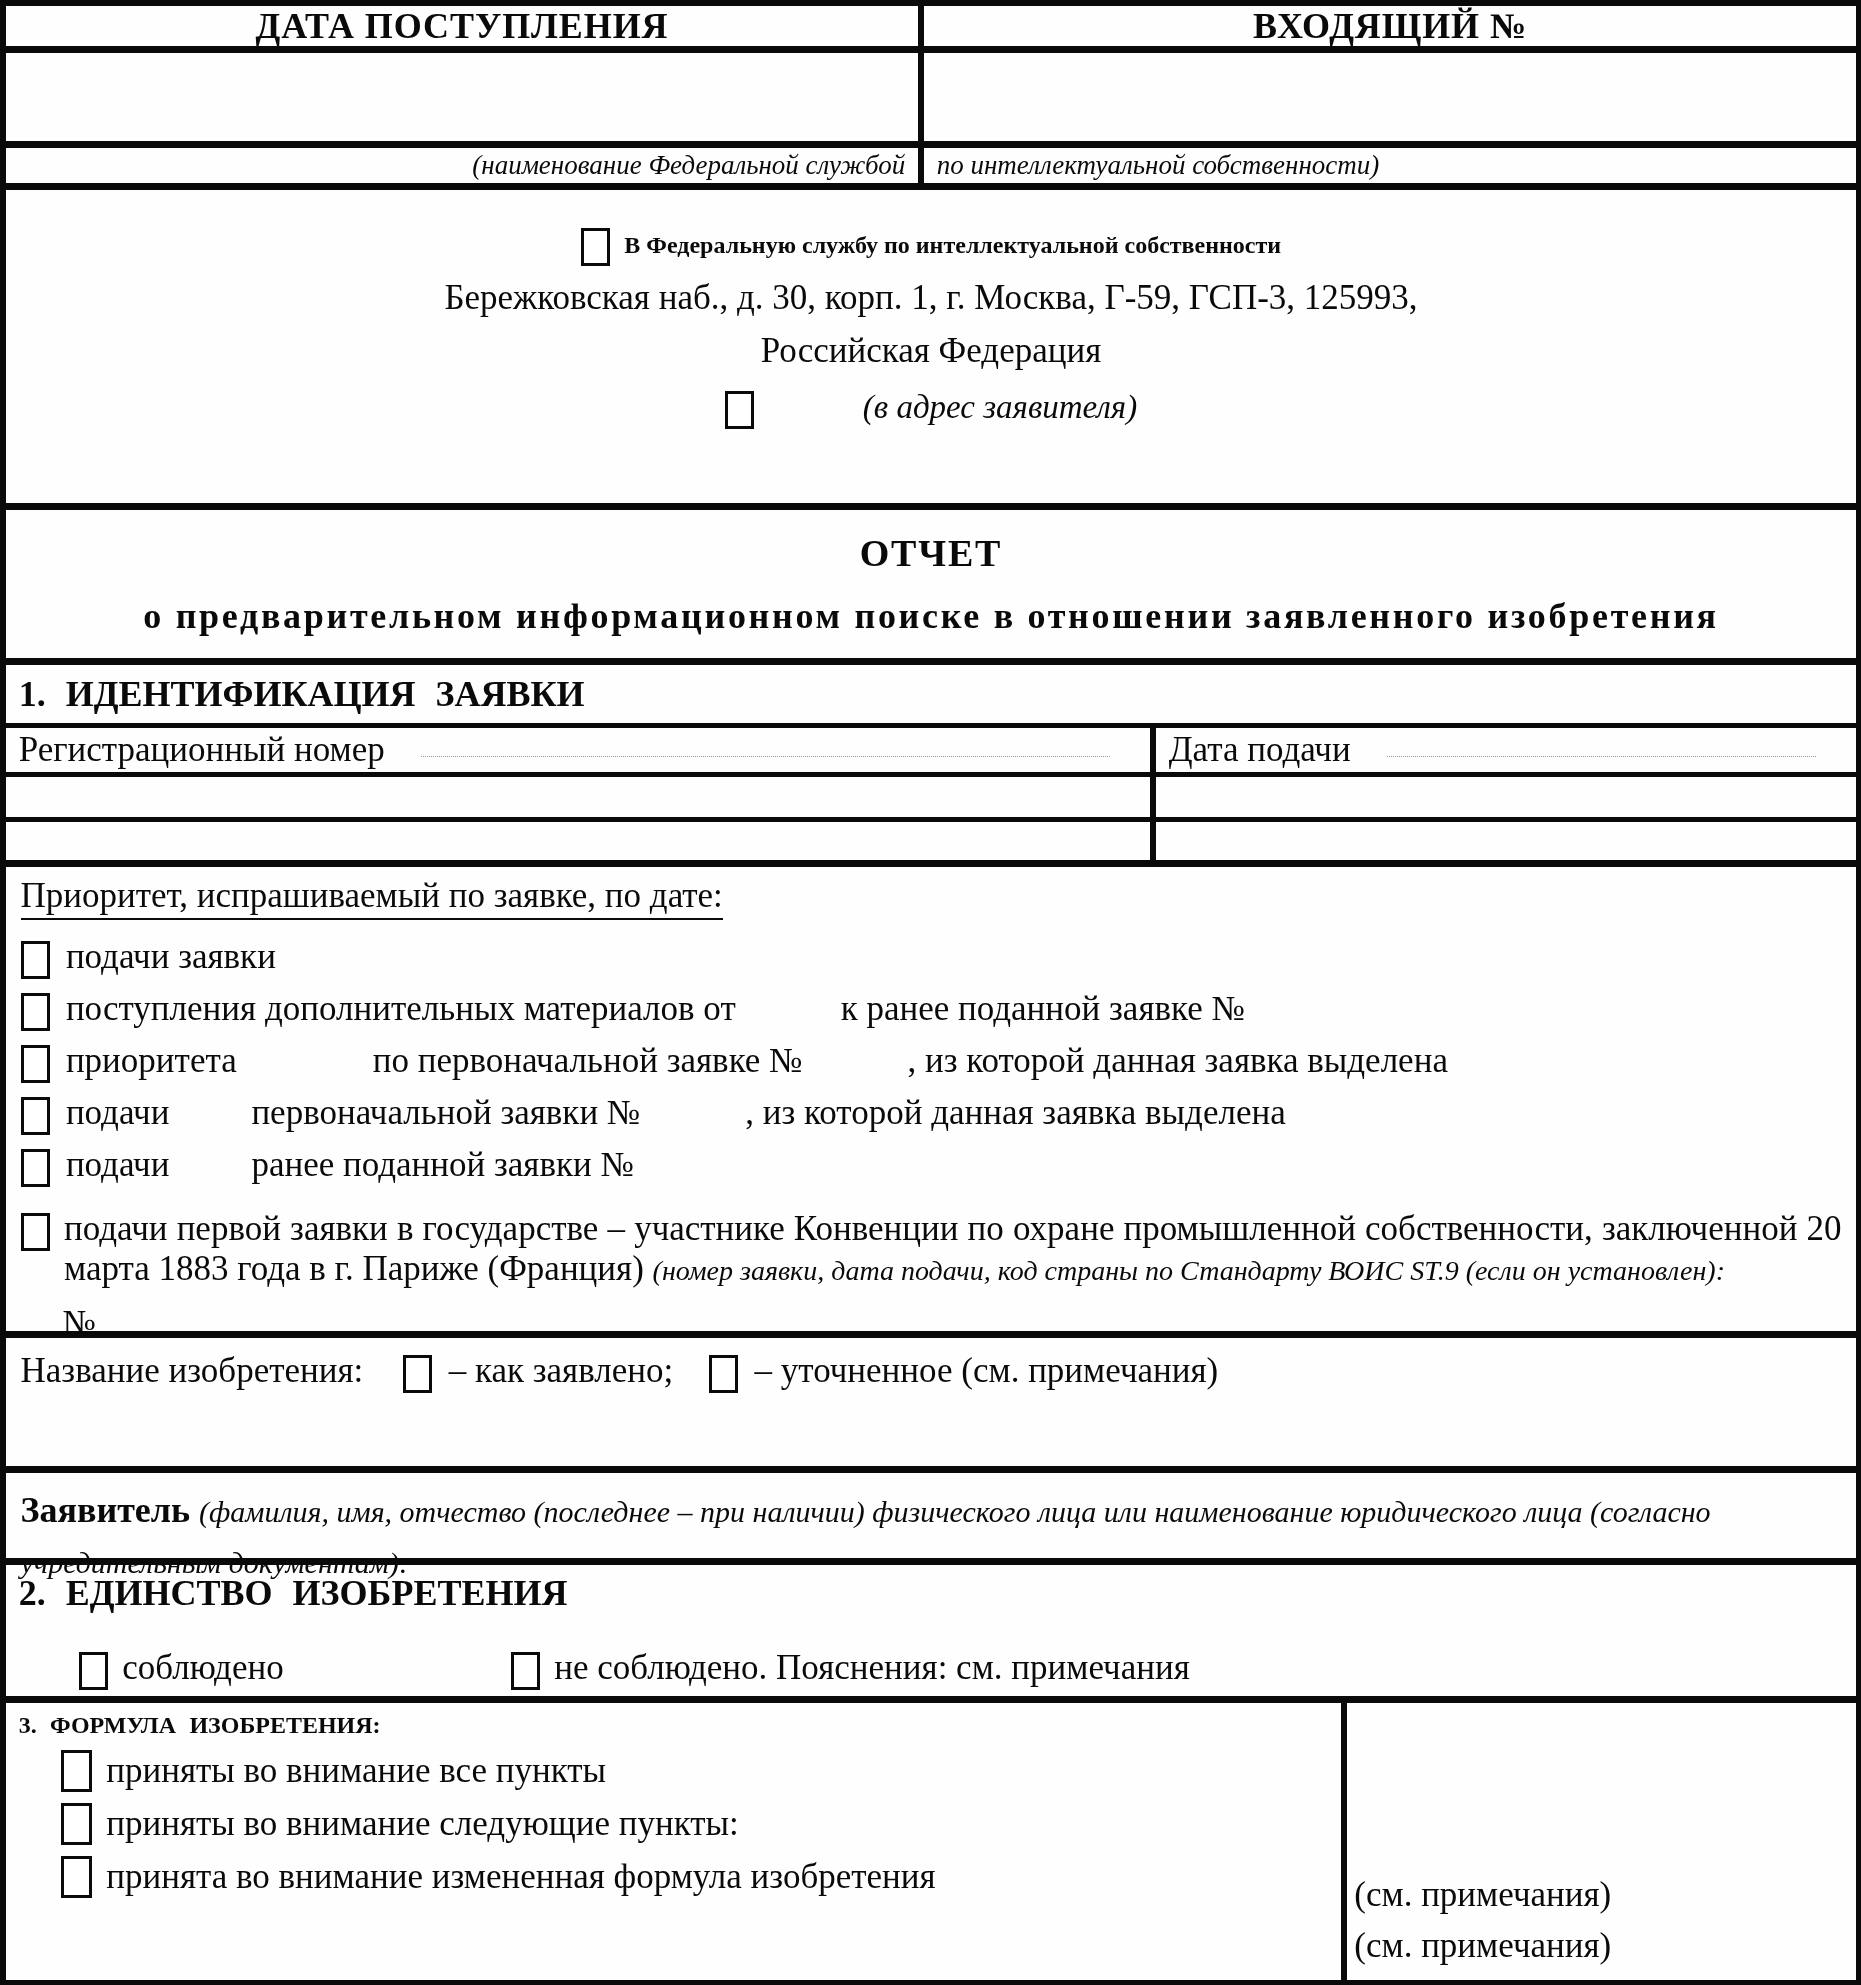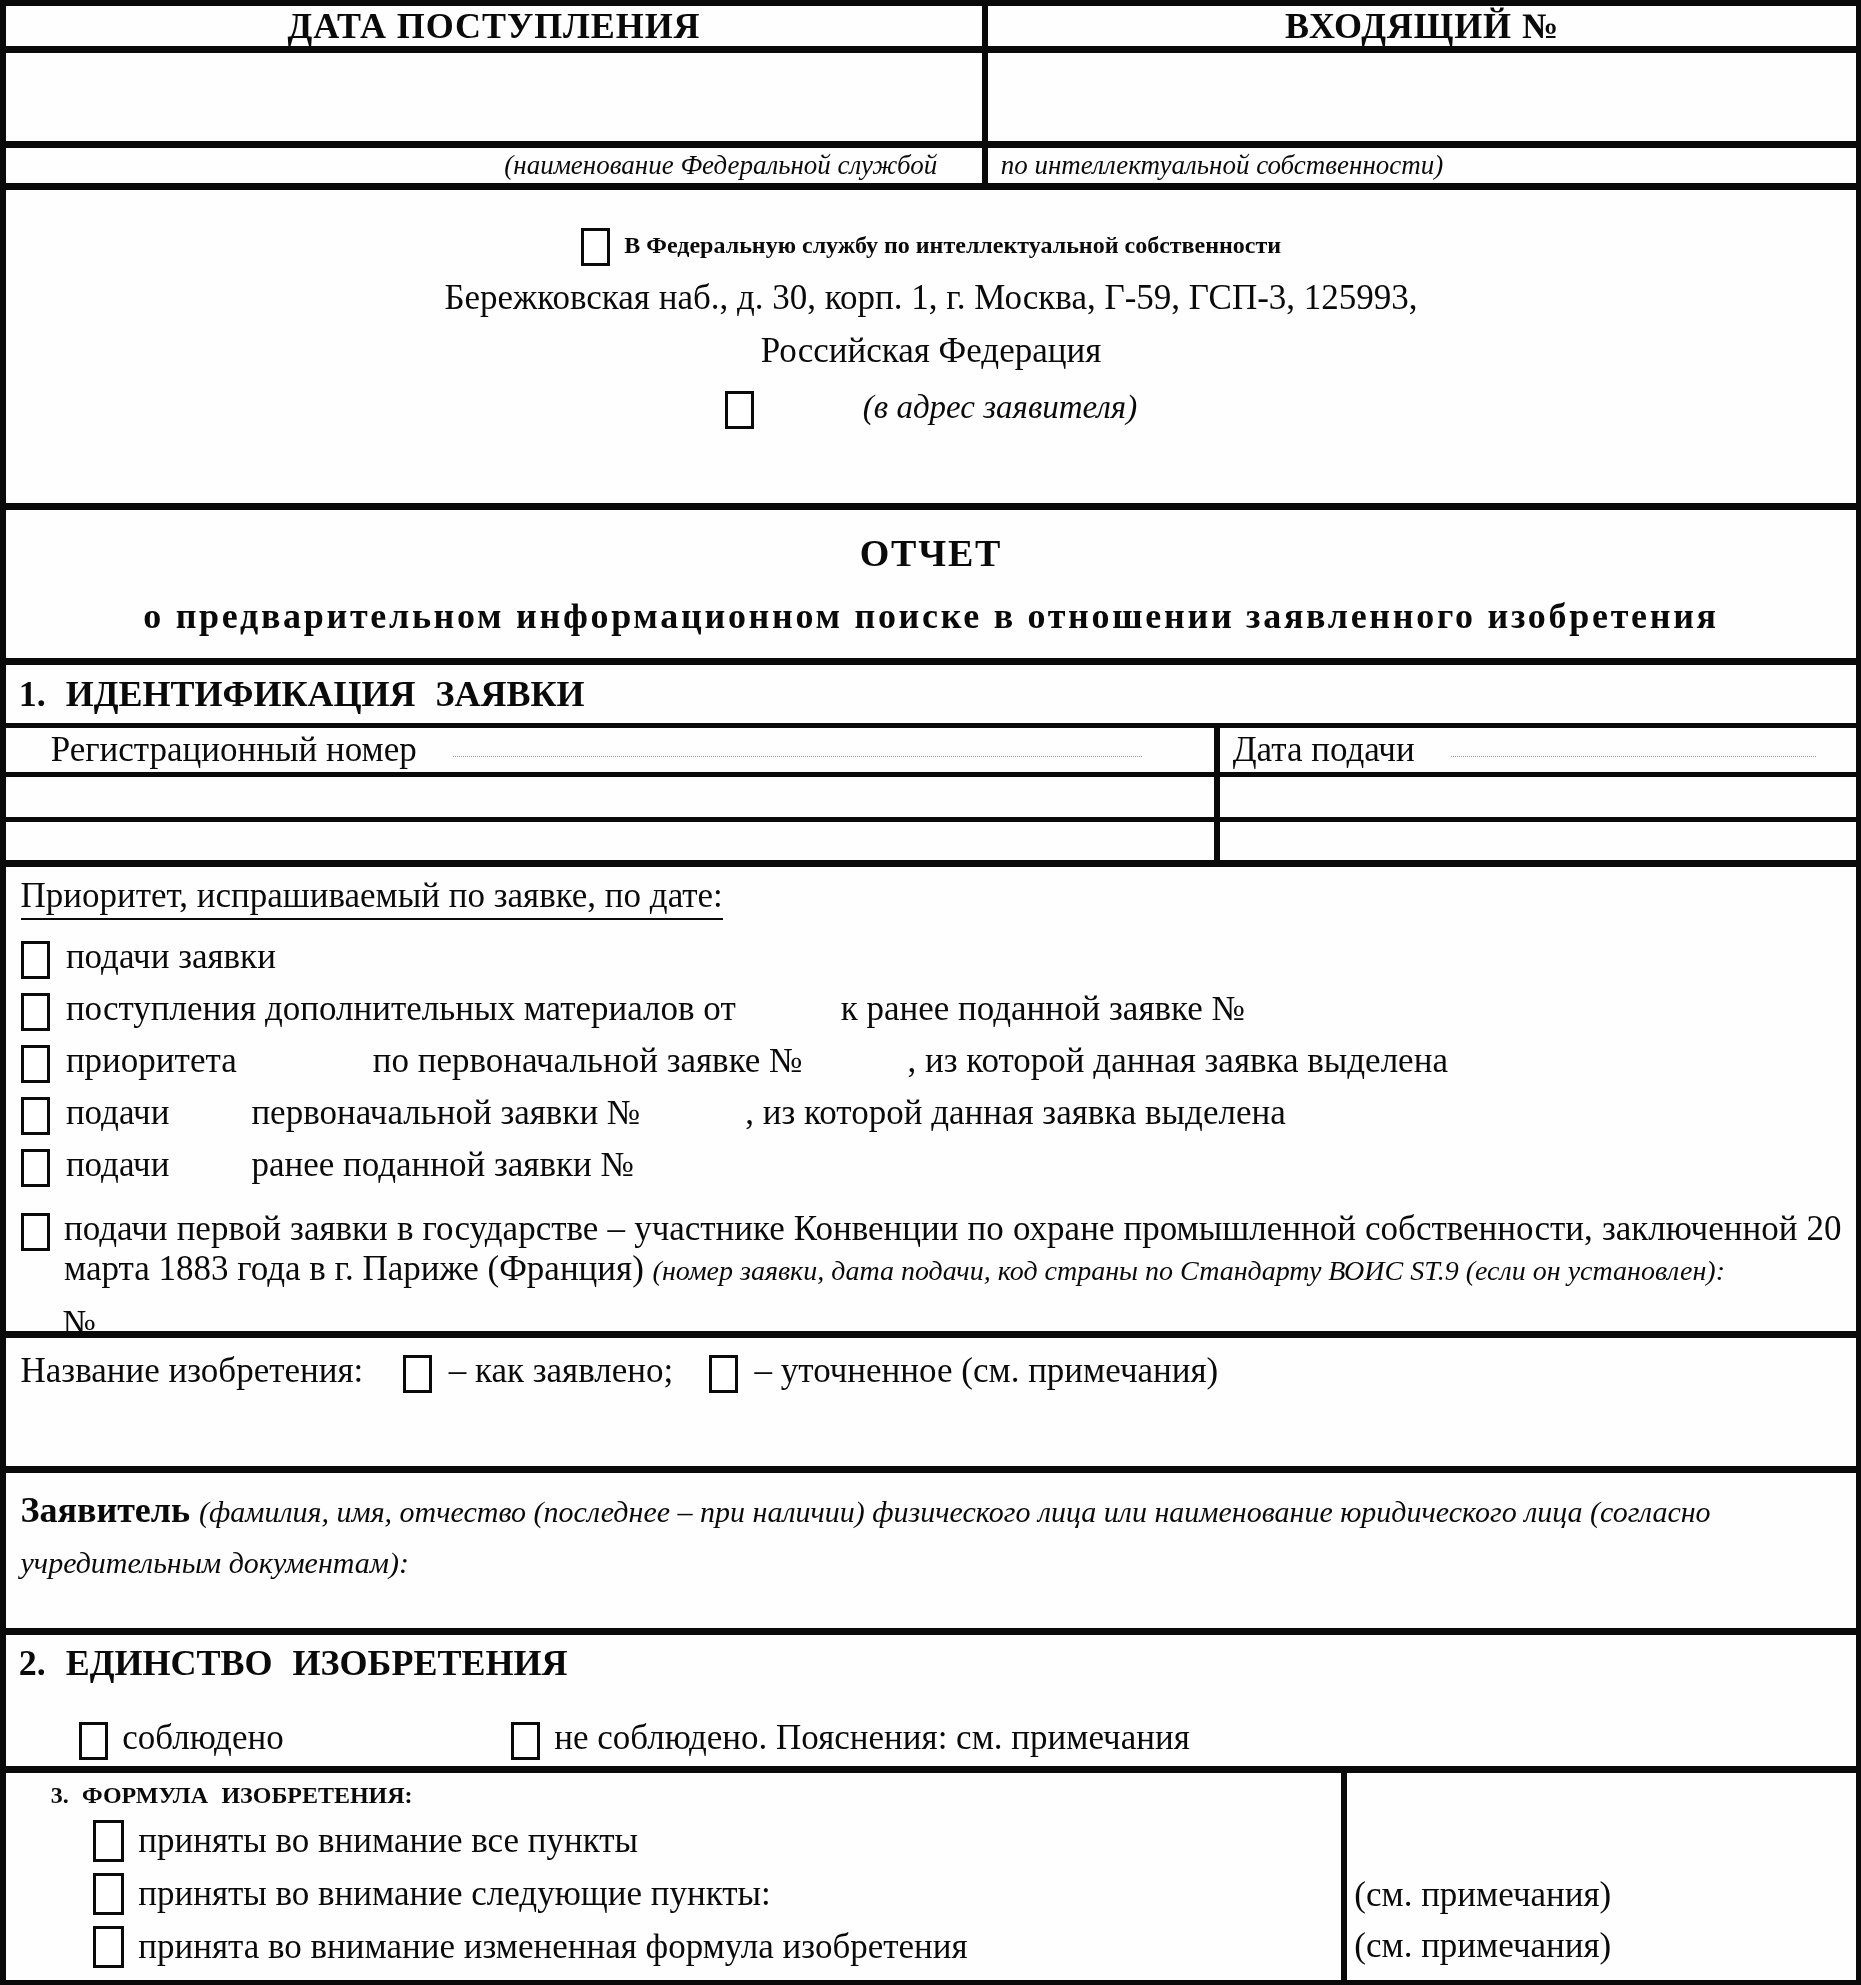--- a/index.html
+++ b/index.html
@@ -10,21 +10,21 @@
     color:#0a0a0a;
     font-family:"Liberation Serif", serif;
     font-size:35px;
     border:6.4px solid #0a0a0a;
     display:flex; flex-direction:column;
     overflow:hidden;
   }
   .row { display:flex; flex-direction:row; border-bottom:7.3px solid #0a0a0a; flex-shrink:0; }
   .row:last-child { border-bottom:none; }
   .thinb { border-bottom-width:5.5px; }
-  .cell { position:relative;margin-left:32px; }
+  .cell { position:relative; }
   .vline { border-left:6.4px solid #0a0a0a; }
 
   
   .hdr-r1 { height:47px; }
   .hdr-r1 .cell { display:flex; align-items:center; justify-content:center;
                   font-weight:bold; font-size:36px; letter-spacing:0.9px; }
   .hdr-left { width:912px; }
   .hdr-right { flex:1; }
   .hdr-r2 { height:95px; }
   .hdr-r3 { height:42px; font-style:italic; font-size:27px; }
@@ -75,21 +75,21 @@
   .prio-long .cb { float:left; margin-top:3.6px; }
   .small-italic { font-style:italic; font-size:28px; }
   .prio-num { margin-top:14.5px; padding-left:42px; }
 
   
   .invname { height:135px; display:block; padding:12.7px 14.5px 0 14.5px; }
   .invname .cb { margin-left:36px; margin-right:16.4px; }
   .invname .cb.first { margin-left:40px; }
 
   
-  .applicant { height:162px; display:block; padding:11px 14.5px 0 14.5px; line-height:1.45; }
+  .applicant { height:92px; display:block; padding:11px 14.5px 0 14.5px; line-height:1.45; }
   .applicant-label { font-weight:bold; font-size:36px; }
   .applicant-note { font-style:italic; font-size:30px; }
 
   
   .sec2 { height:138px; display:block; padding:7.3px 14.5px 0 1.8px; }
   .sec2-hdr { font-weight:bold; font-size:36px; word-spacing:11px; padding-left:11px; }
   .sec2-opts { margin-top:34px; padding-left:71px; }
   .sec2-opt2 { margin-left:227px; }
 
   

